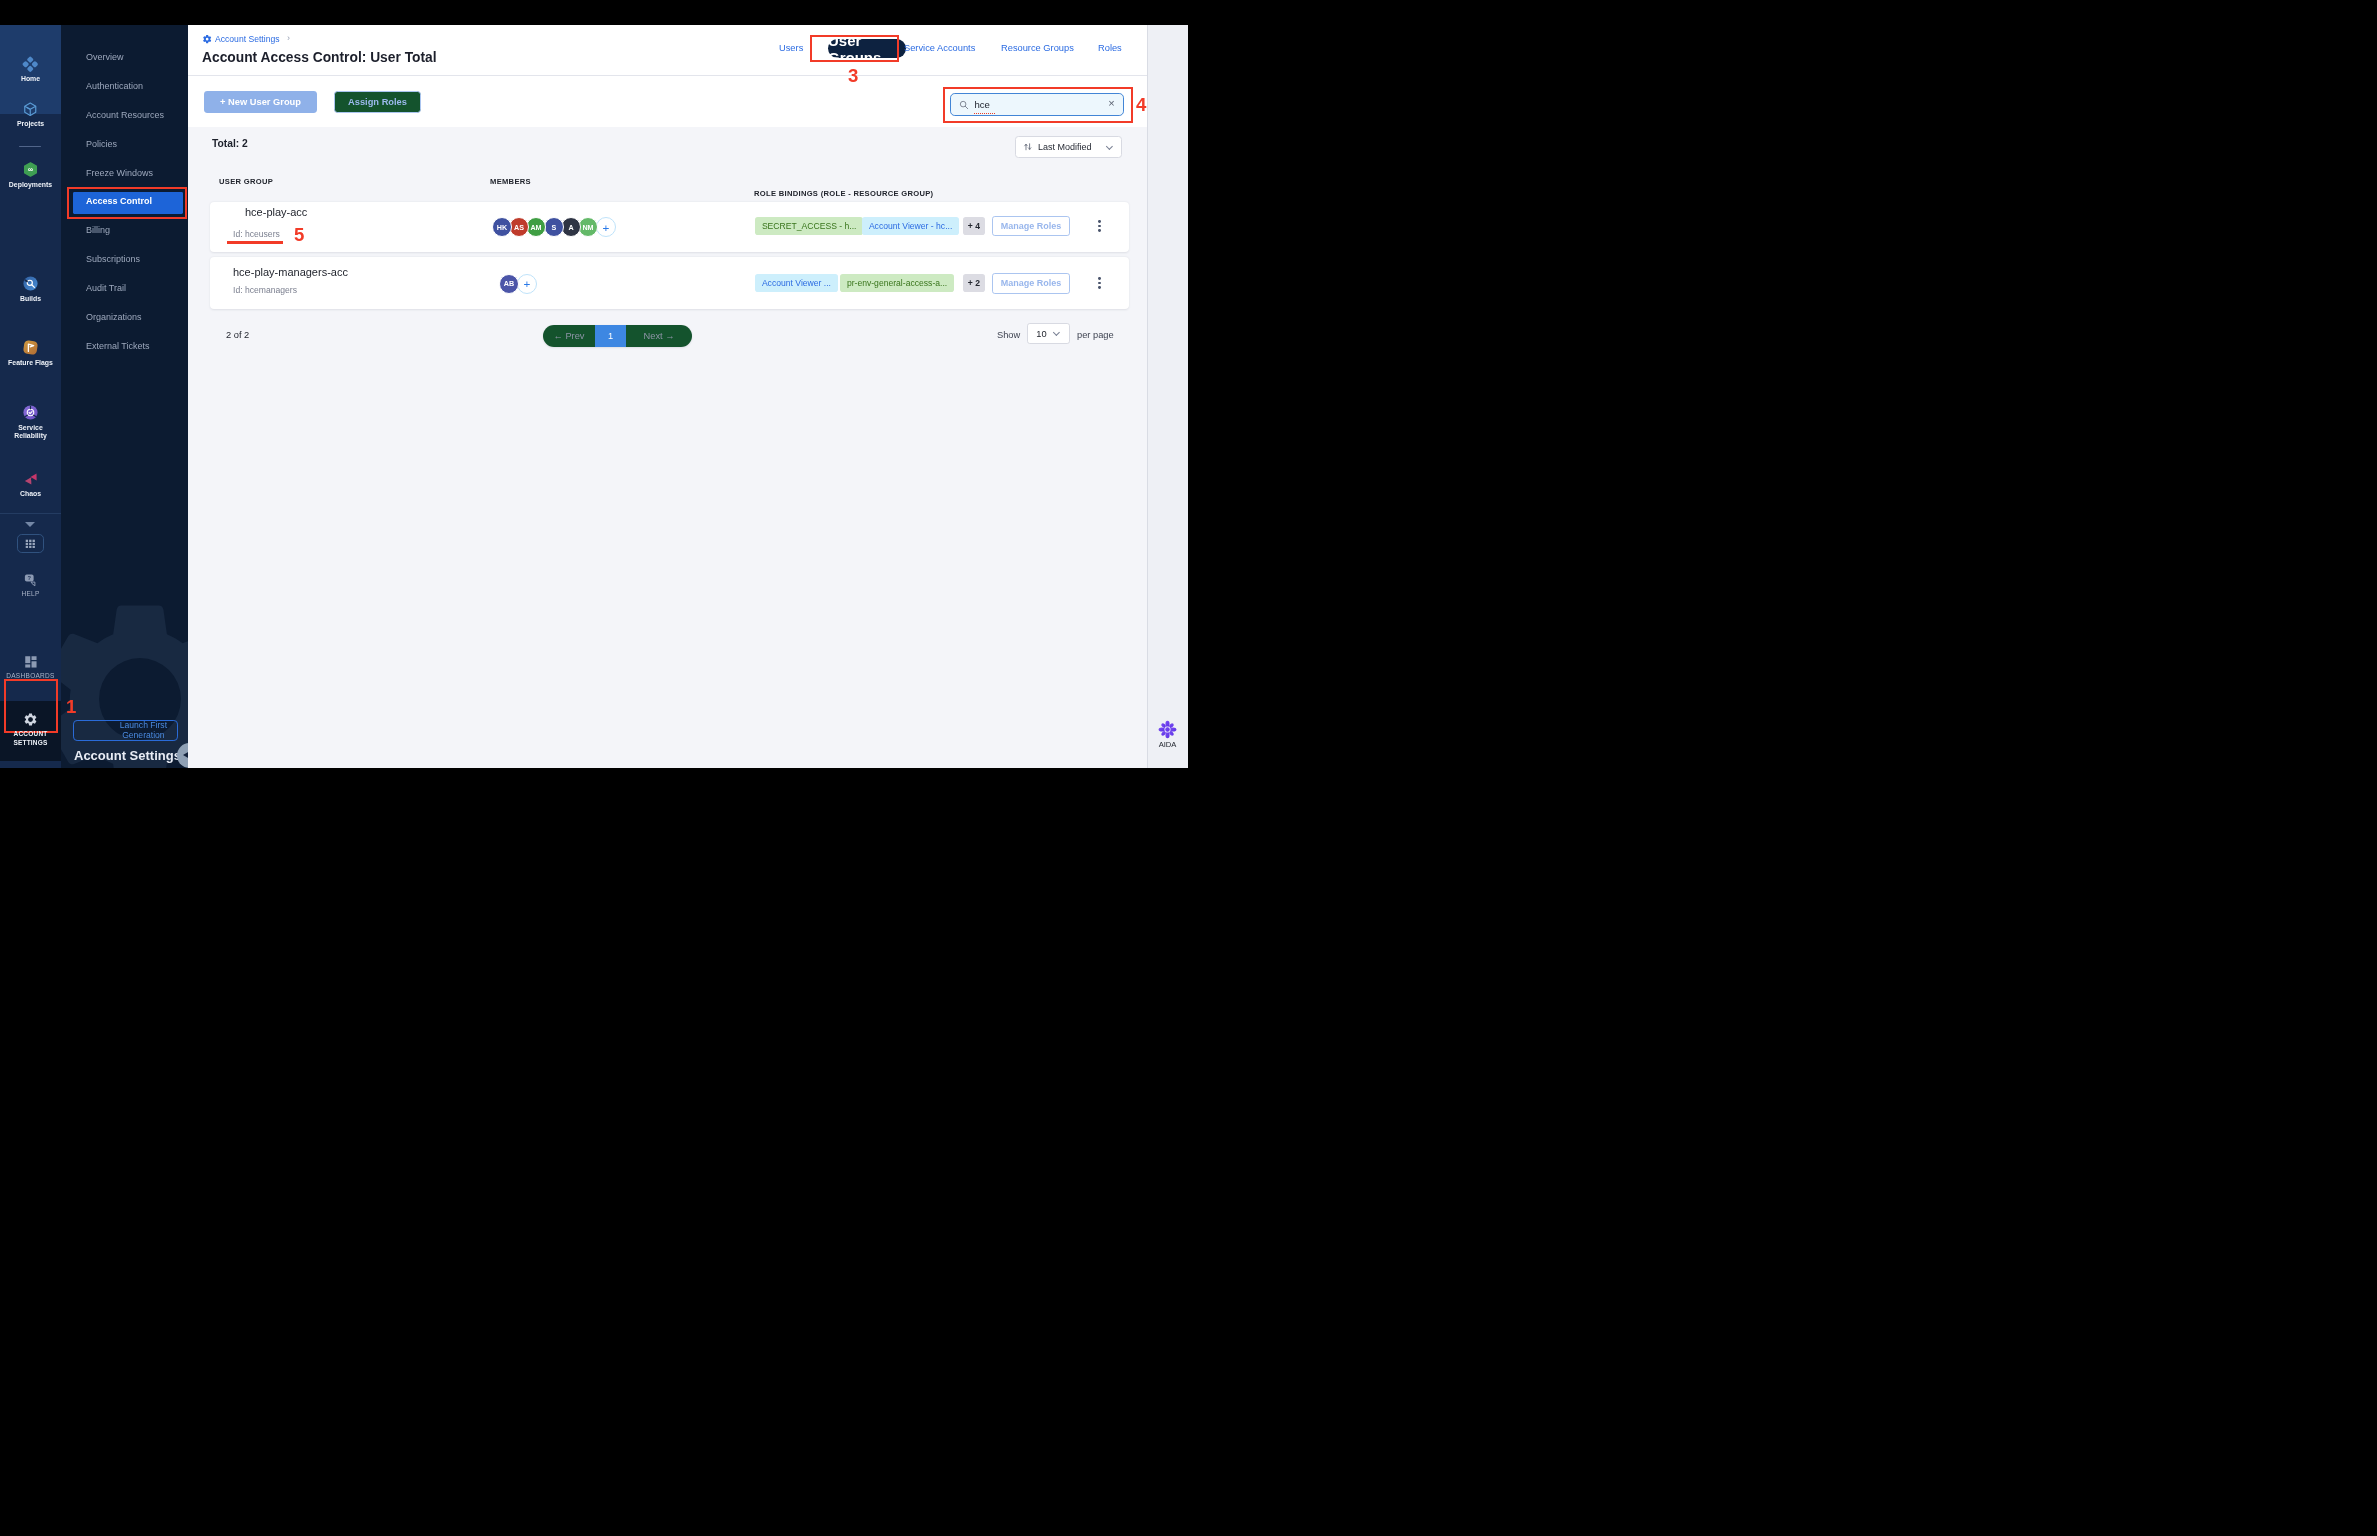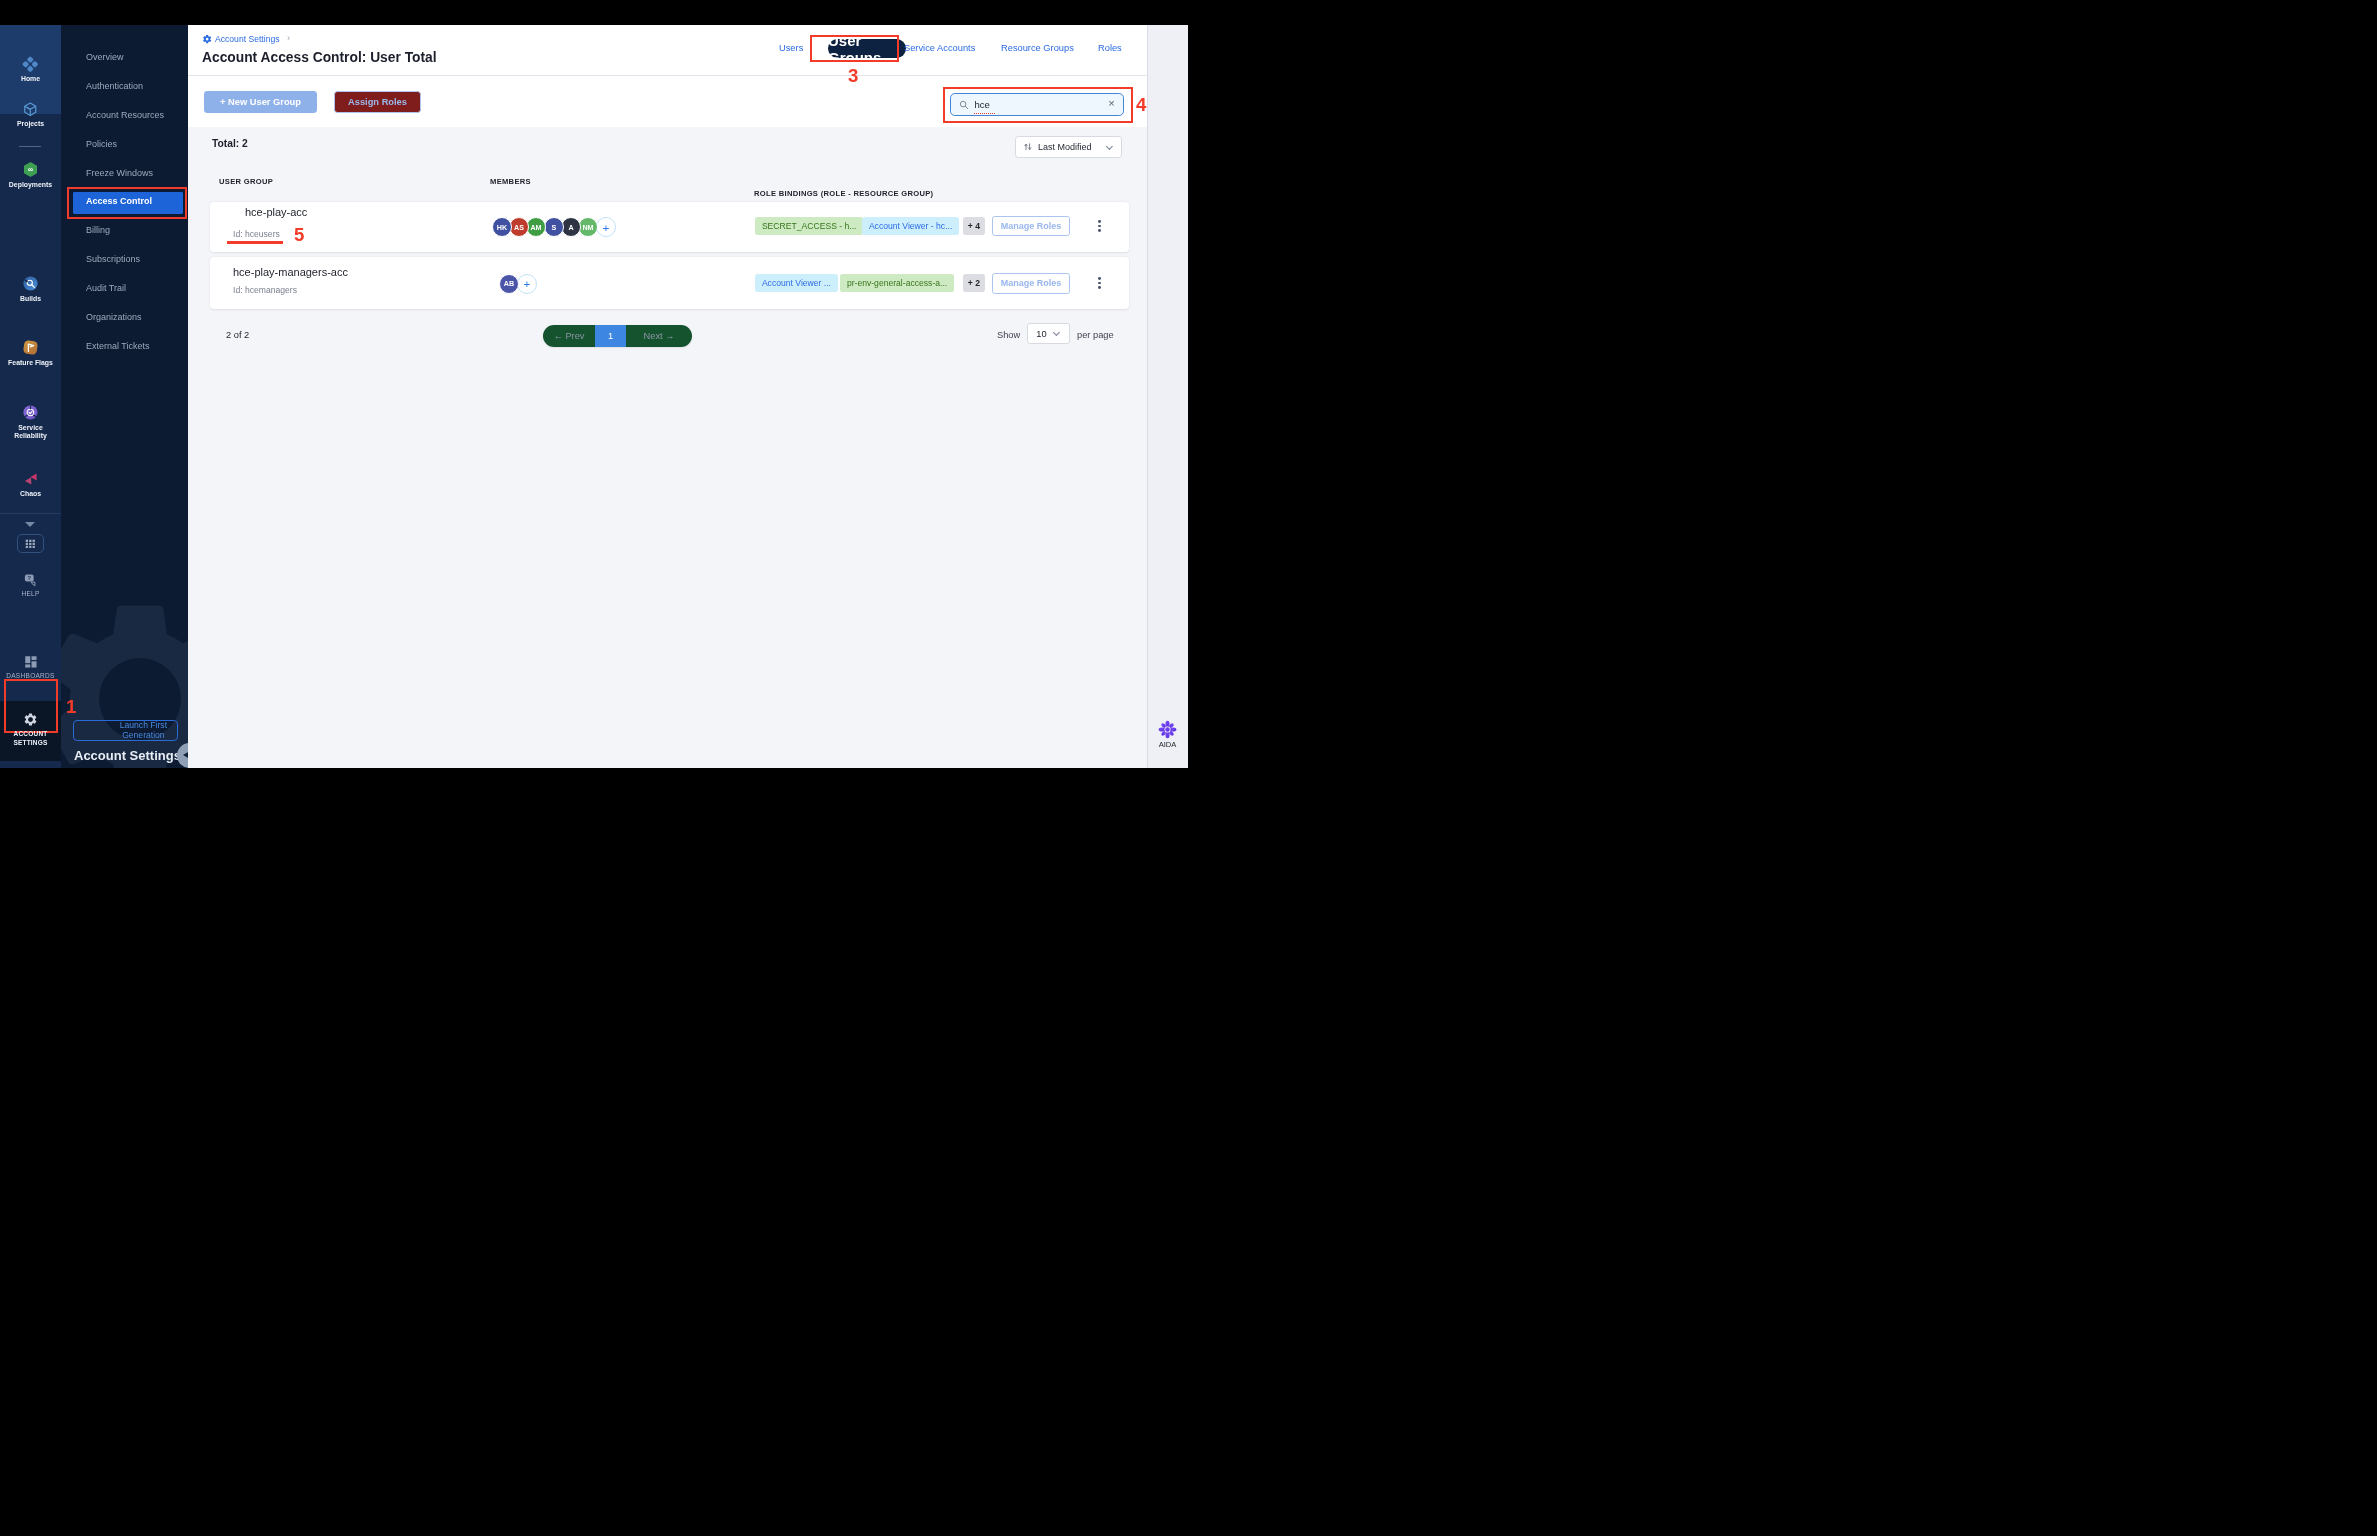--- a/index.html
+++ b/index.html
@@ -39,21 +39,21 @@
   
   .header-band { left:188px; top:25px; width:959px; height:102px; background:#fff; }
   .crumb-link { position:absolute; left:215px; top:34px; color:var(--accent-blue); font-size:8.6px; cursor:pointer; }
   .crumb-sep { position:absolute; left:287px; top:33px; color:#97a0b4; font-size:9px; }
   .page-title { position:absolute; left:202px; top:50px; color:#1c1f2b; font-size:13.8px; font-weight:700; }
   .hdr-div1 { left:188px; top:75px; width:959px; height:0.7px; background:#e3e5ec; }
   .hdr-div2 { left:188px; top:127px; width:959px; height:0.7px; background:#e3e5ec; }
   .tab-link { position:absolute; top:43px; color:var(--accent-blue); font-size:9.3px; cursor:pointer; white-space:nowrap; }
   .tab-pill { position:absolute; left:816px; top:39px; width:78px; height:19px; background:var(--pill-navy); border-radius:10.3px; color:#fff; font-size:15px; font-weight:700; display:flex; align-items:center; justify-content:center; cursor:pointer;margin-left:12px; }
   .btn-primary { position:absolute; left:204px; top:91px; width:113px; height:22px; background:var(--primary-btn-bg); border:none; border-radius:3.4px; color:#fff; font-size:9.3px; font-weight:700; cursor:pointer; font-family:inherit; }
-  .btn-outline { position:absolute; left:334px; top:91px; width:87px; height:22px; background:#7f1d1d; border:1px solid #abc5f0; border-radius:3.4px; color:var(--outline-btn-text); font-size:9.3px; font-weight:700; cursor:pointer; font-family:inherit; }
+  .btn-outline { position:absolute; left:334px; top:91px; width:87px; height:22px; background:#14532d; border:1px solid #abc5f0; border-radius:3.4px; color:var(--outline-btn-text); font-size:9.3px; font-weight:700; cursor:pointer; font-family:inherit; }
   .search-wrap { position:absolute; left:950px; top:93px; width:174px; height:23.4px; background:var(--search-bg); border:1px solid var(--search-border); border-radius:4.8px; display:flex; align-items:center; }
   .search-input { position:absolute; left:23.4px; top:2.1px; width:117px; height:18px; border:none; outline:none; background:transparent; font-size:9.6px; color:#20242e; font-family:inherit; border-bottom:1.4px dotted #e8402a; width:20.6px; }
   .search-x { position:absolute; right:8.3px; top:3.4px; color:#5a6170; font-size:11px; cursor:pointer; }
 
   .body-bg { left:188px; top:127px; width:959px; height:641px; background:var(--body-bg); }
   .total-label { position:absolute; left:212px; top:138px; font-size:10.3px; font-weight:700; color:#1d212c; }
   .sort-box { position:absolute; left:1015px; top:136px; width:107px; height:22px; background:#fff; border:0.7px solid #d8dae2; border-radius:3.4px; display:flex; align-items:center; cursor:pointer; }
   .sort-label { margin-left:5.5px; font-size:9px; color:#272b35; }
   .col-hdr { position:absolute; top:177px; font-size:7.6px; font-weight:700; color:#22252e; letter-spacing:0.3px; }
 

